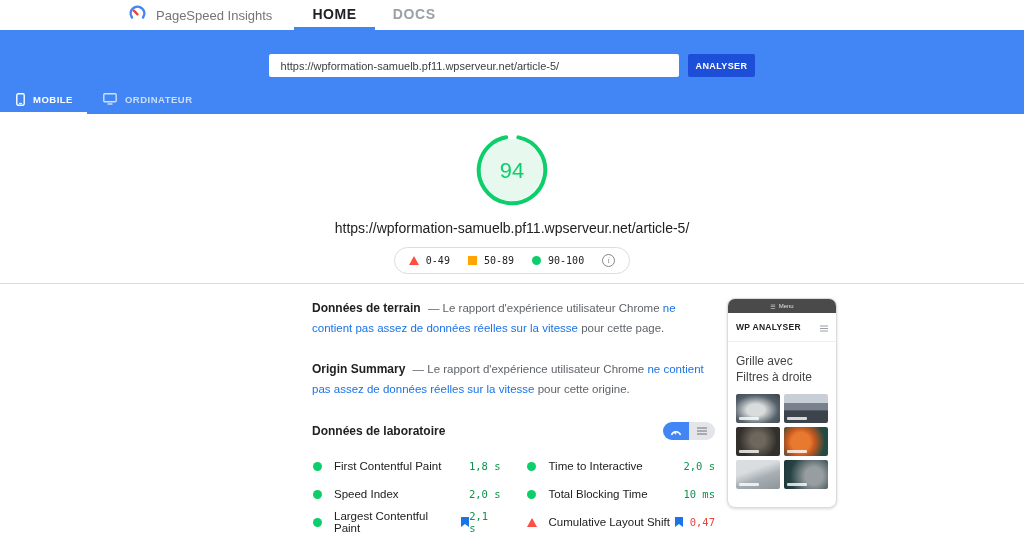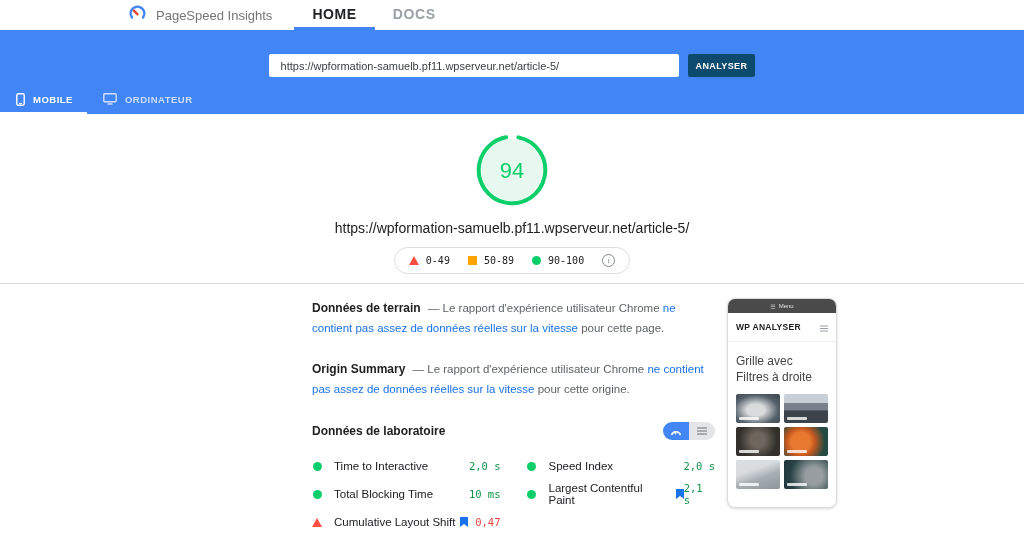--- a/index.html
+++ b/index.html
@@ -13,21 +13,21 @@
   .top-tabs { display:flex; margin-left:22px; }
   .top-tab { display:flex; align-items:center; padding:0 18px; font-size:14px;
     font-weight:bold; letter-spacing:.6px; color:#9aa0a6; border-bottom:3px solid transparent; cursor:pointer; }
   .top-tab.active { color:#202124; border-bottom-color:#4285f4; }
 
   
   .banner { background:#4285f4; height:84px; position:relative; }
   .search-row { display:flex; justify-content:center; align-items:center; gap:9px; padding-top:24px; }
   .url-input { width:410px; height:23px; border:none; border-radius:2px; padding:0 12px;
     font-size:11px; color:#3c4043; font-family:"Liberation Sans",sans-serif; outline:none; }
-  .analyze-btn { height:23px; padding:0 8px; background:#0c4a6e; color:#fff; border:none;
+  .analyze-btn { height:23px; padding:0 8px; background:#1d4ed8; color:#fff; border:none;
     border-radius:2px; font-size:9px; font-weight:bold; letter-spacing:.4px; cursor:pointer;
     font-family:"Liberation Sans",sans-serif; }
   .device-tabs { position:absolute; left:0; bottom:0; display:flex; }
   .device-tab { display:flex; align-items:center; gap:8px; height:28px; padding:0 14px 0 16px;
     font-size:9.5px; font-weight:bold; letter-spacing:.5px; color:rgba(255,255,255,.72);
     border-bottom:2px solid transparent; cursor:pointer; }
   .device-tab.active { color:#fff; border-bottom-color:#fff; }
   .device-tab svg { display:block; }
 
   
@@ -204,20 +204,28 @@
           </svg>
         </span>
       </div>
     </div>
 
     <div class="metrics-grid">
       <div class="metric good">
         <span class="metric-icon">
             <i></i>
           </span>
+        <span>First Contentful Paint</span>
+
+        <span class="metric-value">1,8 s</span>
+      </div>
+      <div class="metric good">
+        <span class="metric-icon">
+            <i></i>
+          </span>
         <span>Time to Interactive</span>
 
         <span class="metric-value">2,0 s</span>
       </div>
       <div class="metric good">
         <span class="metric-icon">
             <i></i>
           </span>
         <span>Speed Index</span>
 

